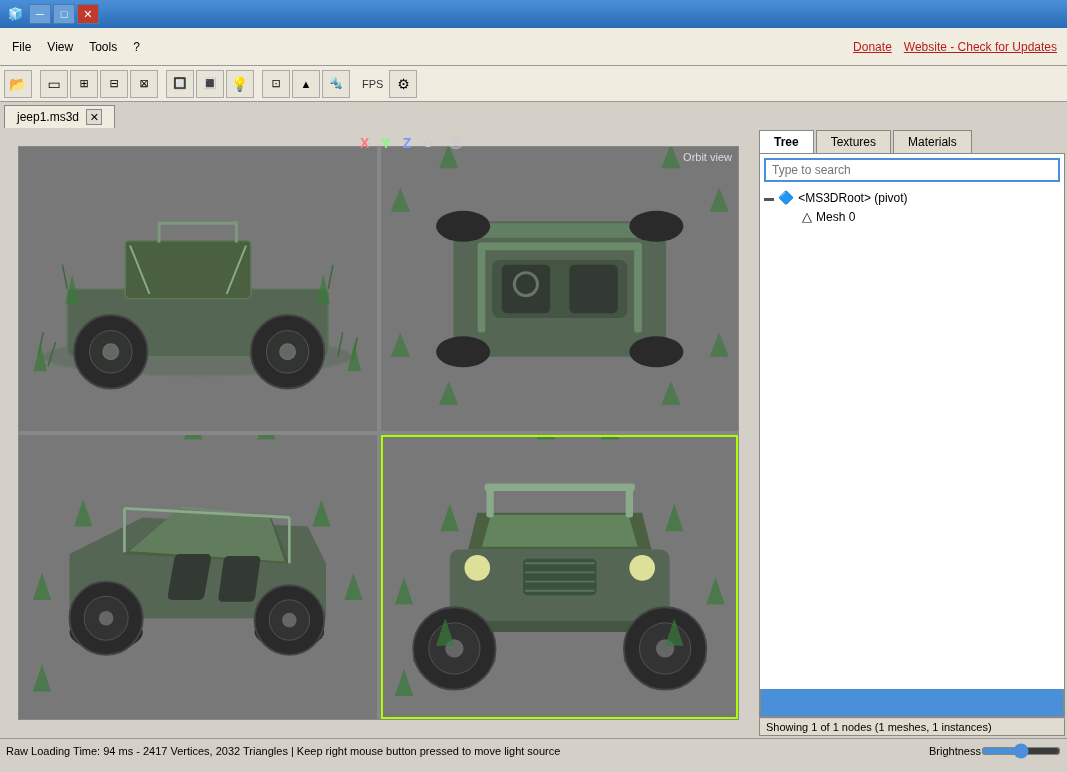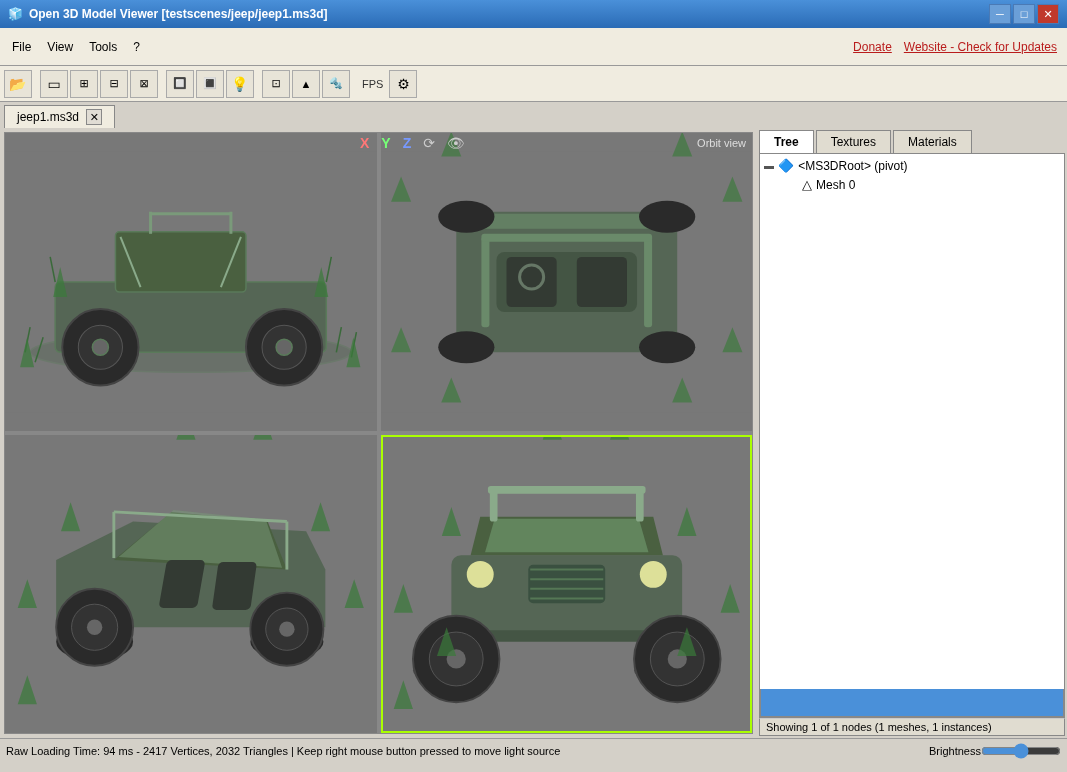--- a/index.html
+++ b/index.html
@@ -106,21 +106,21 @@
       background: #d4d0c8;
     }
 
     
     #viewport-area {
       flex: 1;
       display: grid;
       grid-template-columns: 1fr 1fr;
       grid-template-rows: 1fr 1fr;
       border: 1px solid #888;
-      margin: 4px;
+      margin: 18px;
       background: #888;
       gap: 4px;
     }
     .viewport-cell {
       background: #787878;
       position: relative;
       overflow: hidden;
     }
     .viewport-cell.active-viewport {
       outline: 2px solid #aaff00;
@@ -225,21 +225,20 @@
     .brightness-slider {
       width: 80px;
       accent-color: #4a90d9;
     }
   </style>
 </head>
 <body>
 
 <div id="title-bar">
   <span style="margin-right:6px;">🧊</span>
-  <span style="flex:1;font-size:12px;font-weight:bold;">Open 3D Model Viewer  [testscenes/jeep/jeep1.ms3d]</span>
   <div style="display:flex;gap:2px;">
     <button class="win-btn">─</button>
     <button class="win-btn">□</button>
     <button class="win-btn close">✕</button>
   </div>
 </div>
 
 <div id="menu-bar">
   <span class="menu-item">File</span>
   <span class="menu-item">View</span>
@@ -469,20 +468,21 @@
   </div>
 
   <div id="right-panel">
     <div id="panel-tabs">
       <div class="panel-tab active">Tree</div>
       <div class="panel-tab">Textures</div>
       <div class="panel-tab">Materials</div>
     </div>
 
     <div id="panel-content">
+      <input id="search-box" type="text" placeholder="Type to search" style="">
 
       <div id="tree-area">
         <div class="tree-row">
           <span class="tree-toggle">▬</span>
           <span class="tree-icon">🔷</span>
           <span class="tree-label">&lt;MS3DRoot&gt; (pivot)</span>
         </div>
         <div class="tree-row tree-child">
           <span class="tree-toggle"> </span>
           <span class="tree-icon">△</span>

